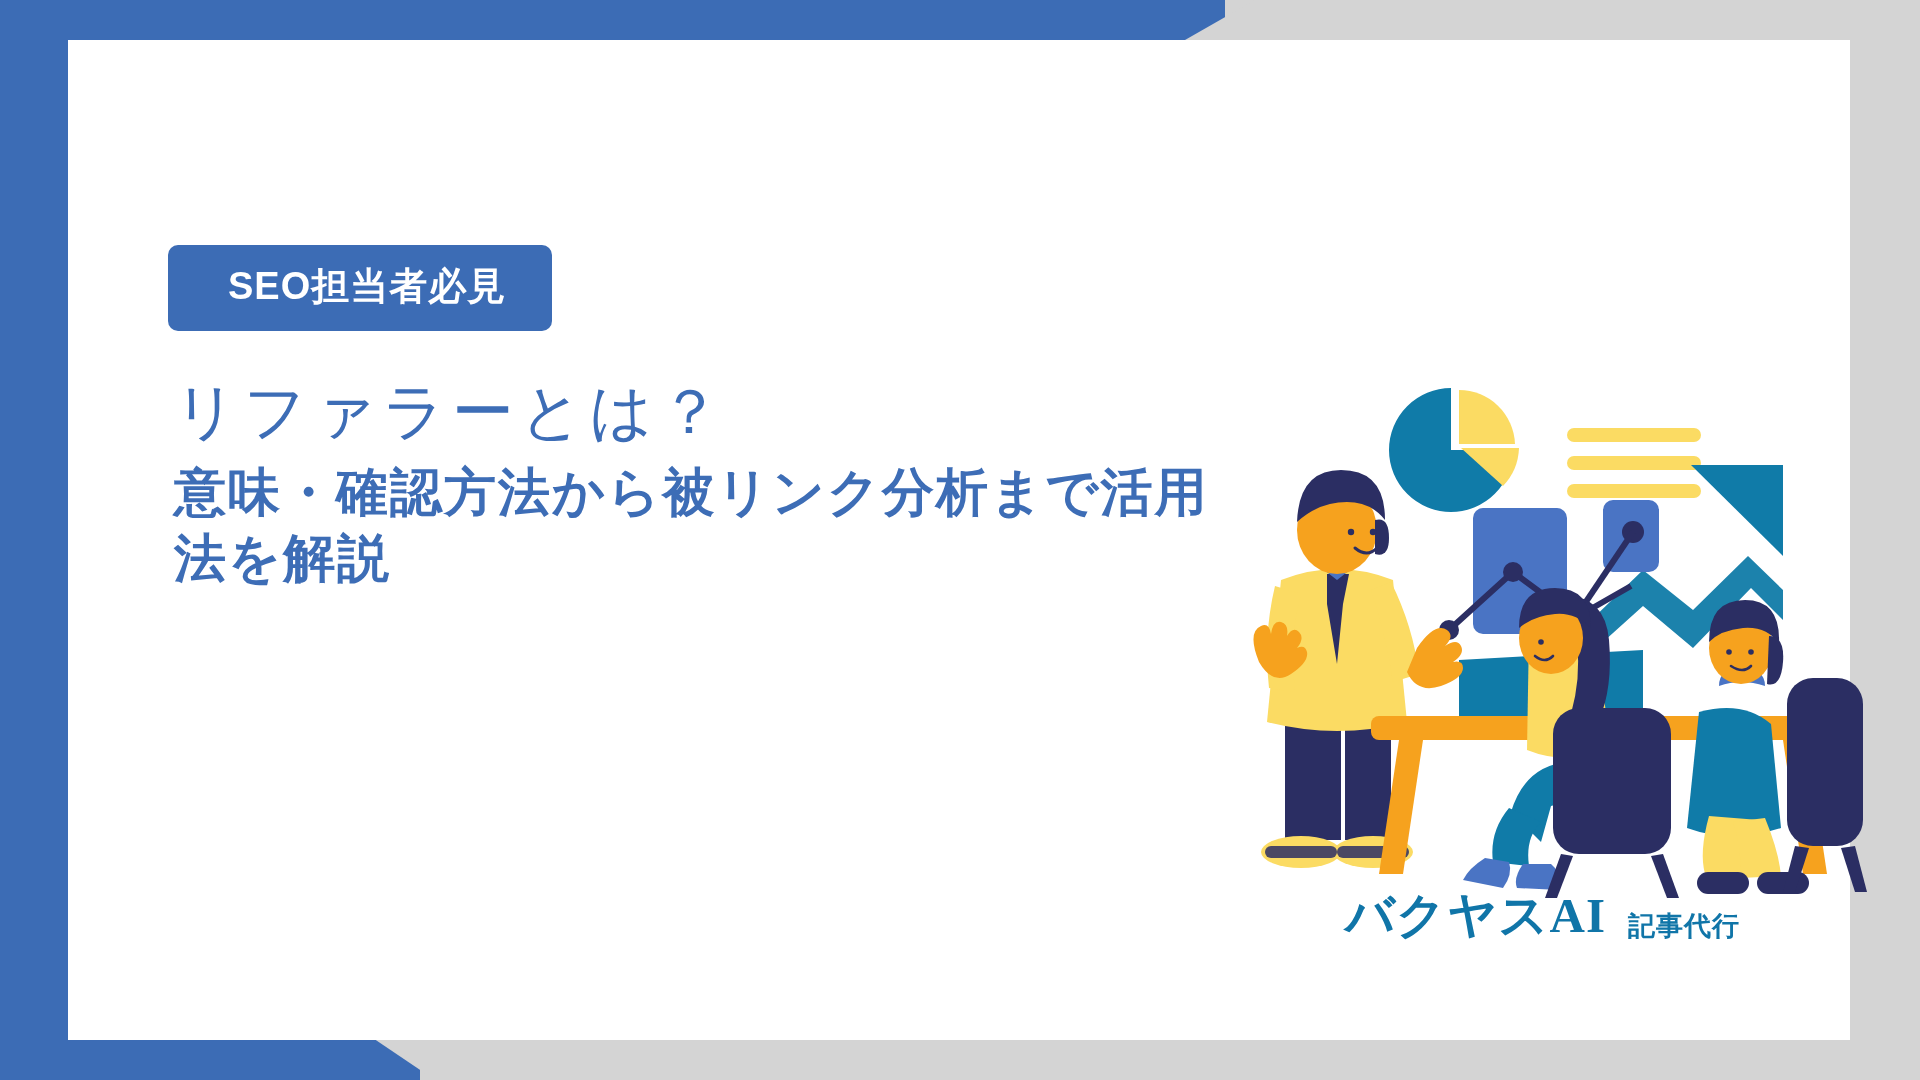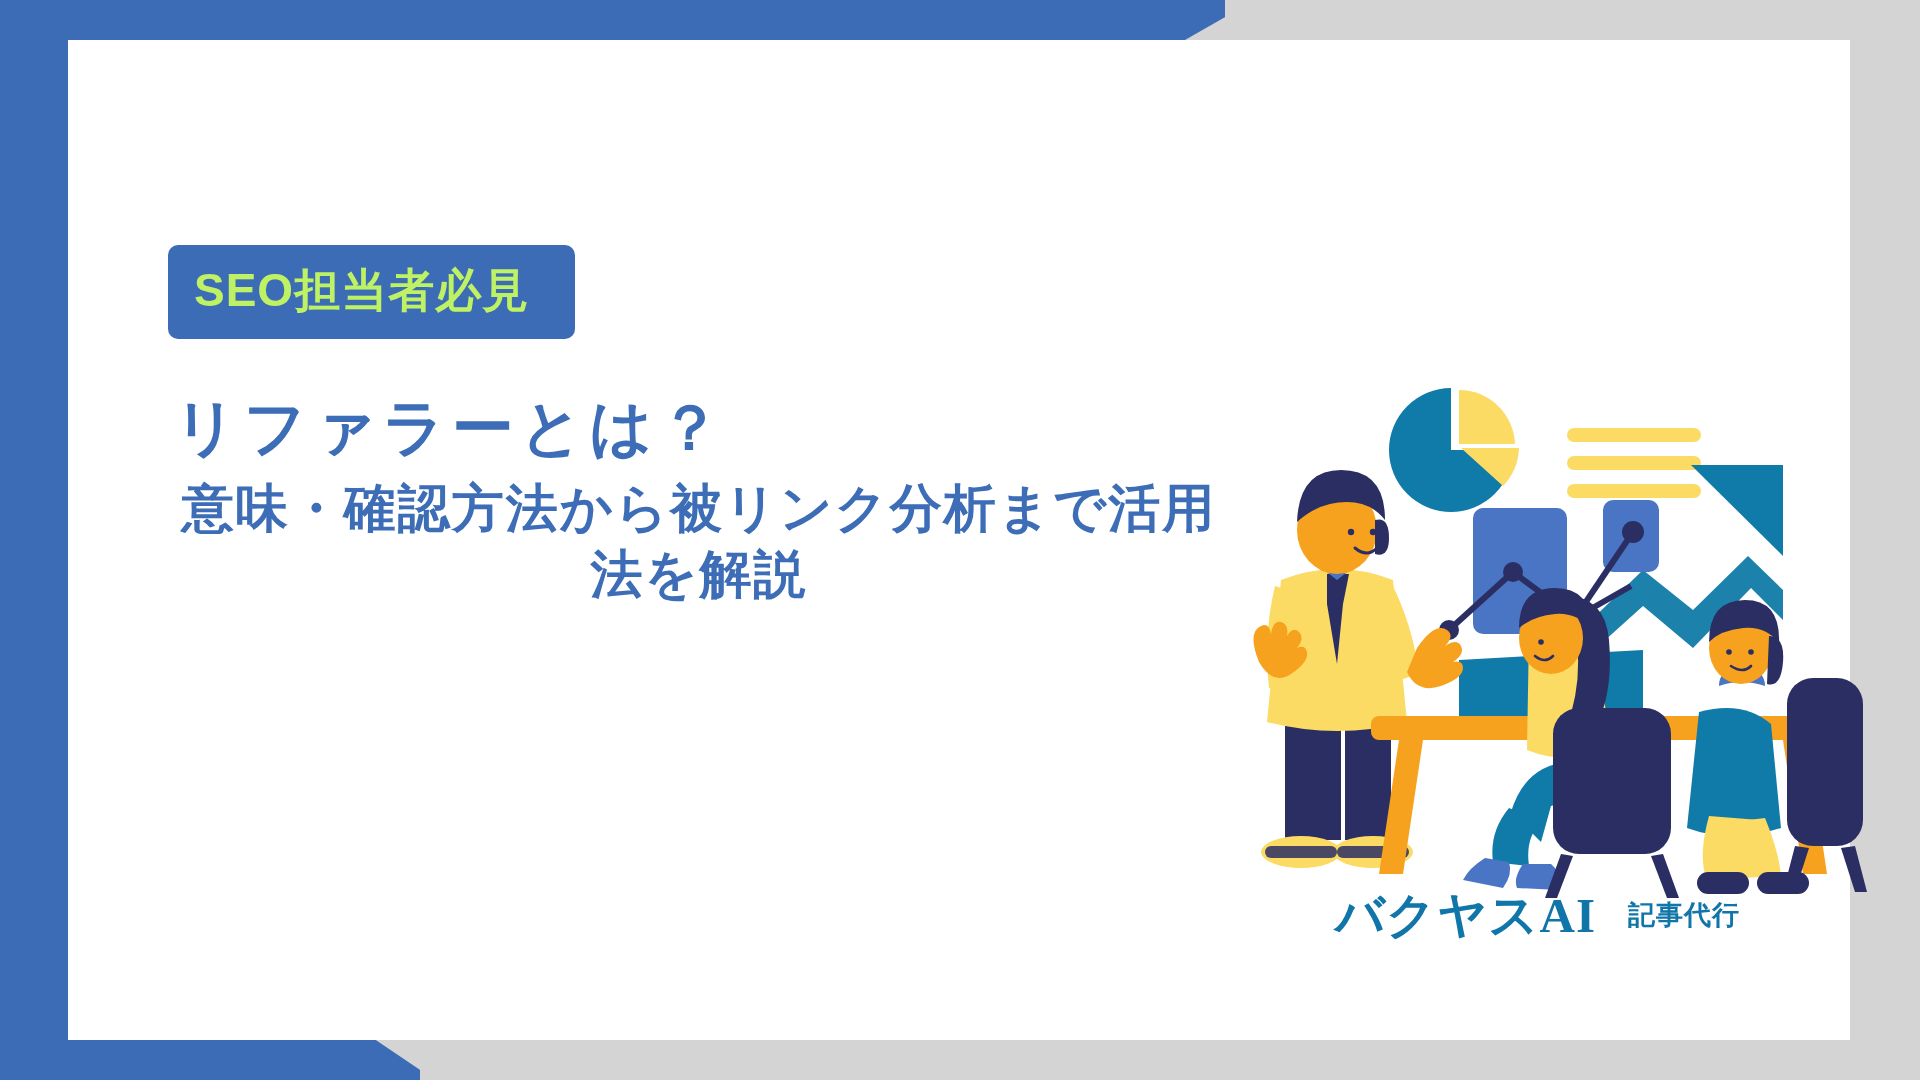--- a/index.html
+++ b/index.html
@@ -38,55 +38,55 @@
     width:1782px;height:1000px;
     background:#ffffff;
   }
   
   #text-col{
     position:absolute;left:100px;top:205px;width:1060px;
   }
   #badge{
     display:inline-block;
     background:#3c6cb5;
-    color:#bef264;
+    color:#ffffff;
     border-radius:10px;
-    padding:22px 46px 26px 26px;
-    font-size:46px;
+    padding:22px 46px 26px 60px;
+    font-size:38px;
     font-weight:bold;
     letter-spacing:1px;
     line-height:1;
     margin-bottom:34px;
   }
   #headline{
     color:#3d6db6;
     font-size:62px;
-    font-weight:bold;
+    font-weight:normal;
     letter-spacing:6px;
     line-height:1.25;
-    margin:16px 0 8px 6px;
+    margin:8px 0 8px 6px;
   }
   #subtitle{
     color:#3d6db6;
     font-size:52px;
     font-weight:bold;
     letter-spacing:2px;
     line-height:1.28;
     margin:0 0 0 6px;
     max-width:1050px;
   }
   
   #illustration{
     position:absolute;left:1155px;top:320px;width:660px;height:540px;
   }
   #illustration svg{display:block;width:100%;height:100%;}
   
   #logo{
     position:absolute;right:110px;bottom:100px;
-    display:flex;align-items:center;gap:24px;
+    display:flex;align-items:flex-end;gap:14px;
     color:#1075a8;
     margin-top:16px;
   }
   #logo-main{
     font-family:"Liberation Serif","DejaVu Serif",serif;
     font-size:49px;font-weight:bold;letter-spacing:1px;line-height:1;
   }
   #logo-sub{
     font-family:"Liberation Sans","DejaVu Sans",sans-serif;
     font-size:27px;font-weight:bold;letter-spacing:1px;line-height:1;padding-left:8px;
@@ -99,21 +99,21 @@
 <div id="frame-left" style="background: rgb(60, 108, 181);"></div>
 <div id="frame-top-diagonal" style="background: rgb(212, 212, 212);"></div>
 <div id="frame-bottom-left" style="background: rgb(60, 108, 181);"></div>
 <div id="frame-bottom-diagonal" style="background: rgb(212, 212, 212);"></div>
 
 <div id="card" style="background: rgb(255, 255, 255);">
 
   <div id="text-col">
     <div id="badge" style="background: rgb(60, 108, 181);">SEO担当者必見</div>
     <h1 id="headline" style="color: rgb(61, 109, 182);">リファラーとは？</h1>
-    <h2 id="subtitle" style="color: rgb(61, 109, 182); text-align: center;">意味・確認方法から被リンク分析まで活用法を解説</h2>
+    <h2 id="subtitle" style="color: rgb(61, 109, 182);">意味・確認方法から被リンク分析まで活用法を解説</h2>
   </div>
 
   <div id="illustration">
     <svg viewBox="0 0 660 540" xmlns="http://www.w3.org/2000/svg">
       <defs>
         <clipPath id="pieclip">
             <circle cx="228" cy="90" r="62"></circle>
           </clipPath>
       </defs>
 

